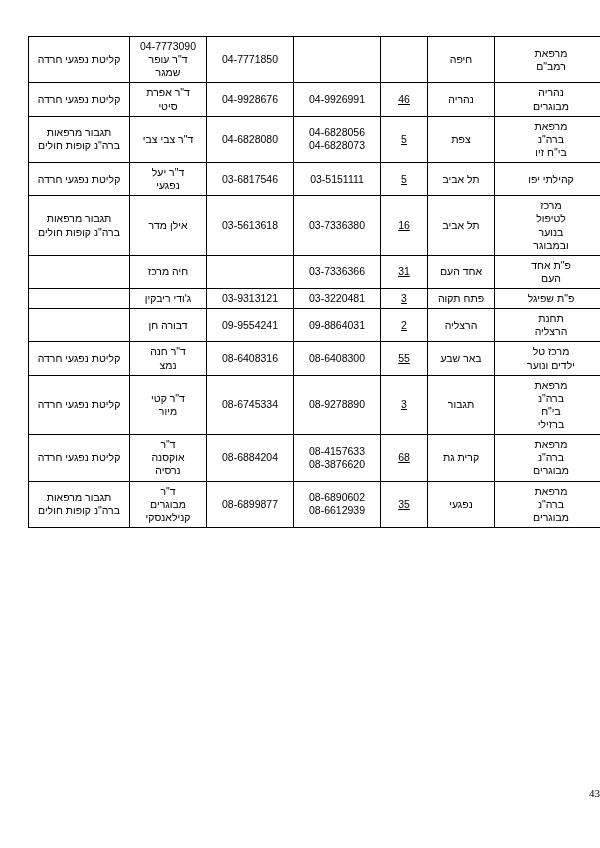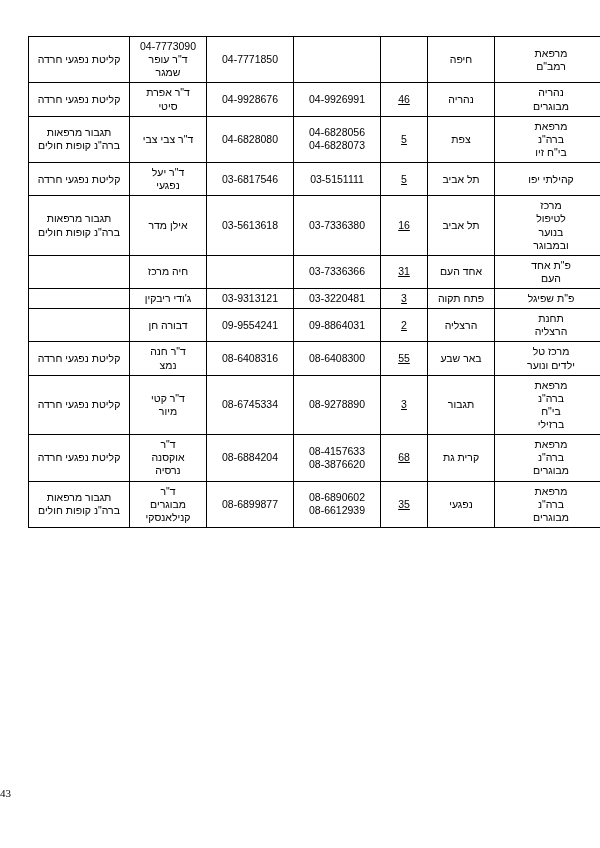--- a/index.html
+++ b/index.html
@@ -43,21 +43,21 @@
   td.col-3 { width: 82px; }    
   td.col-4 { width: 82px; }    
   td.col-5 { width: 72px; }    
   td.col-6 { width: 96px; }    
   .cell-line { display: block; }
   .page-number {
     position: absolute;
     left: 0;
     right: 0;
     top: 787px;
-    text-align: left;
+    text-align: right;
     font-size: 11px;
     font-family: "Liberation Serif", serif;
   }
 </style>
 </head>
 <body>
 
 <div class="page">
 
   <table class="doc-table">

